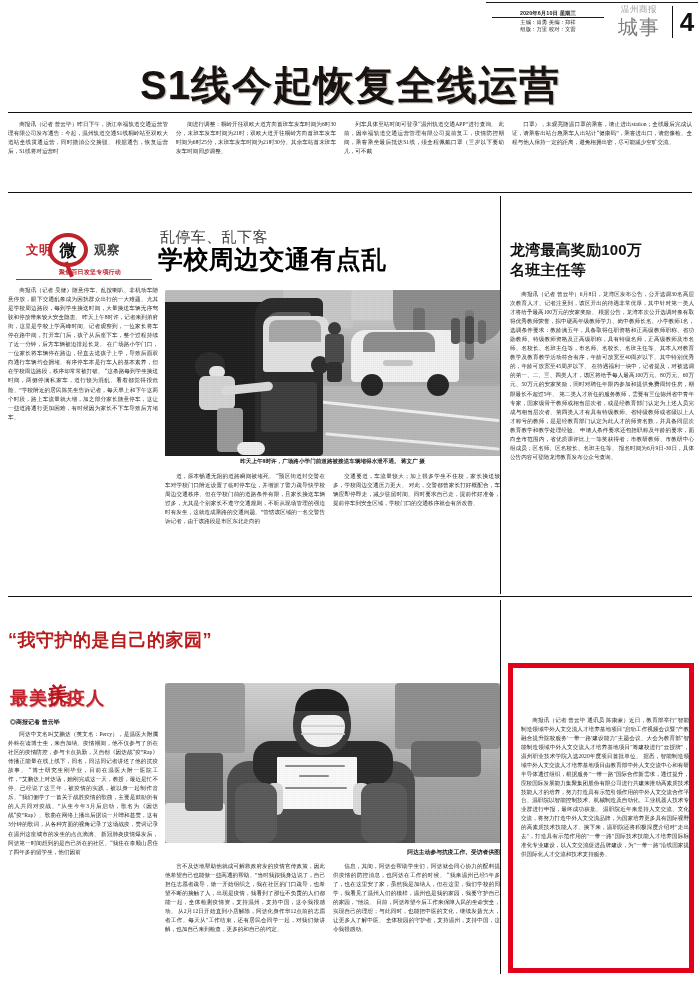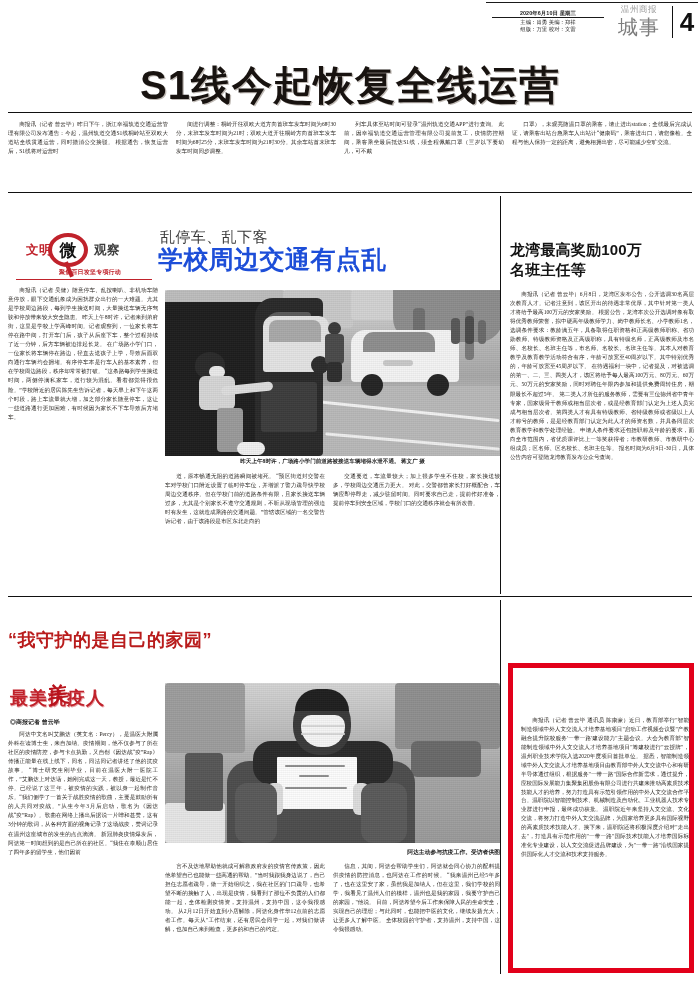--- a/index.html
+++ b/index.html
@@ -106,21 +106,21 @@
   .wm-underline {
     position:absolute; left:8px; top:49px; width:136px; height:1.4px; background:#c0222b;
   }
 
   .kicker2 {
     position:absolute; left:160px; top:228px; font-size:15px; color:#3a3a3a;
     letter-spacing:.4px; font-family:"Liberation Sans", sans-serif;
   }
   .head2 {
     position:absolute; left:158px; top:243px; font-size:25px; font-weight:bold;
-    color:#1d4ed8; letter-spacing:.4px; font-family:"Liberation Sans", sans-serif;
+    color:#000000; letter-spacing:.4px; font-family:"Liberation Sans", sans-serif;
   }
 
   
   .photo1 { position:absolute; left:165px; top:290px; width:335px; height:166px;
             overflow:hidden; background:#9b9b9b; }
   .cap1 { position:absolute; left:165px; top:458px; width:335px;
           font-size:5.6px; font-weight:bold; text-align:center; color:#1d1d1d; }
 
   .a2c1 { left:8px;   width:150px; top:286px; height:308px; }
   .a2c2 { left:165px; width:160px; top:472px; height:122px; }

